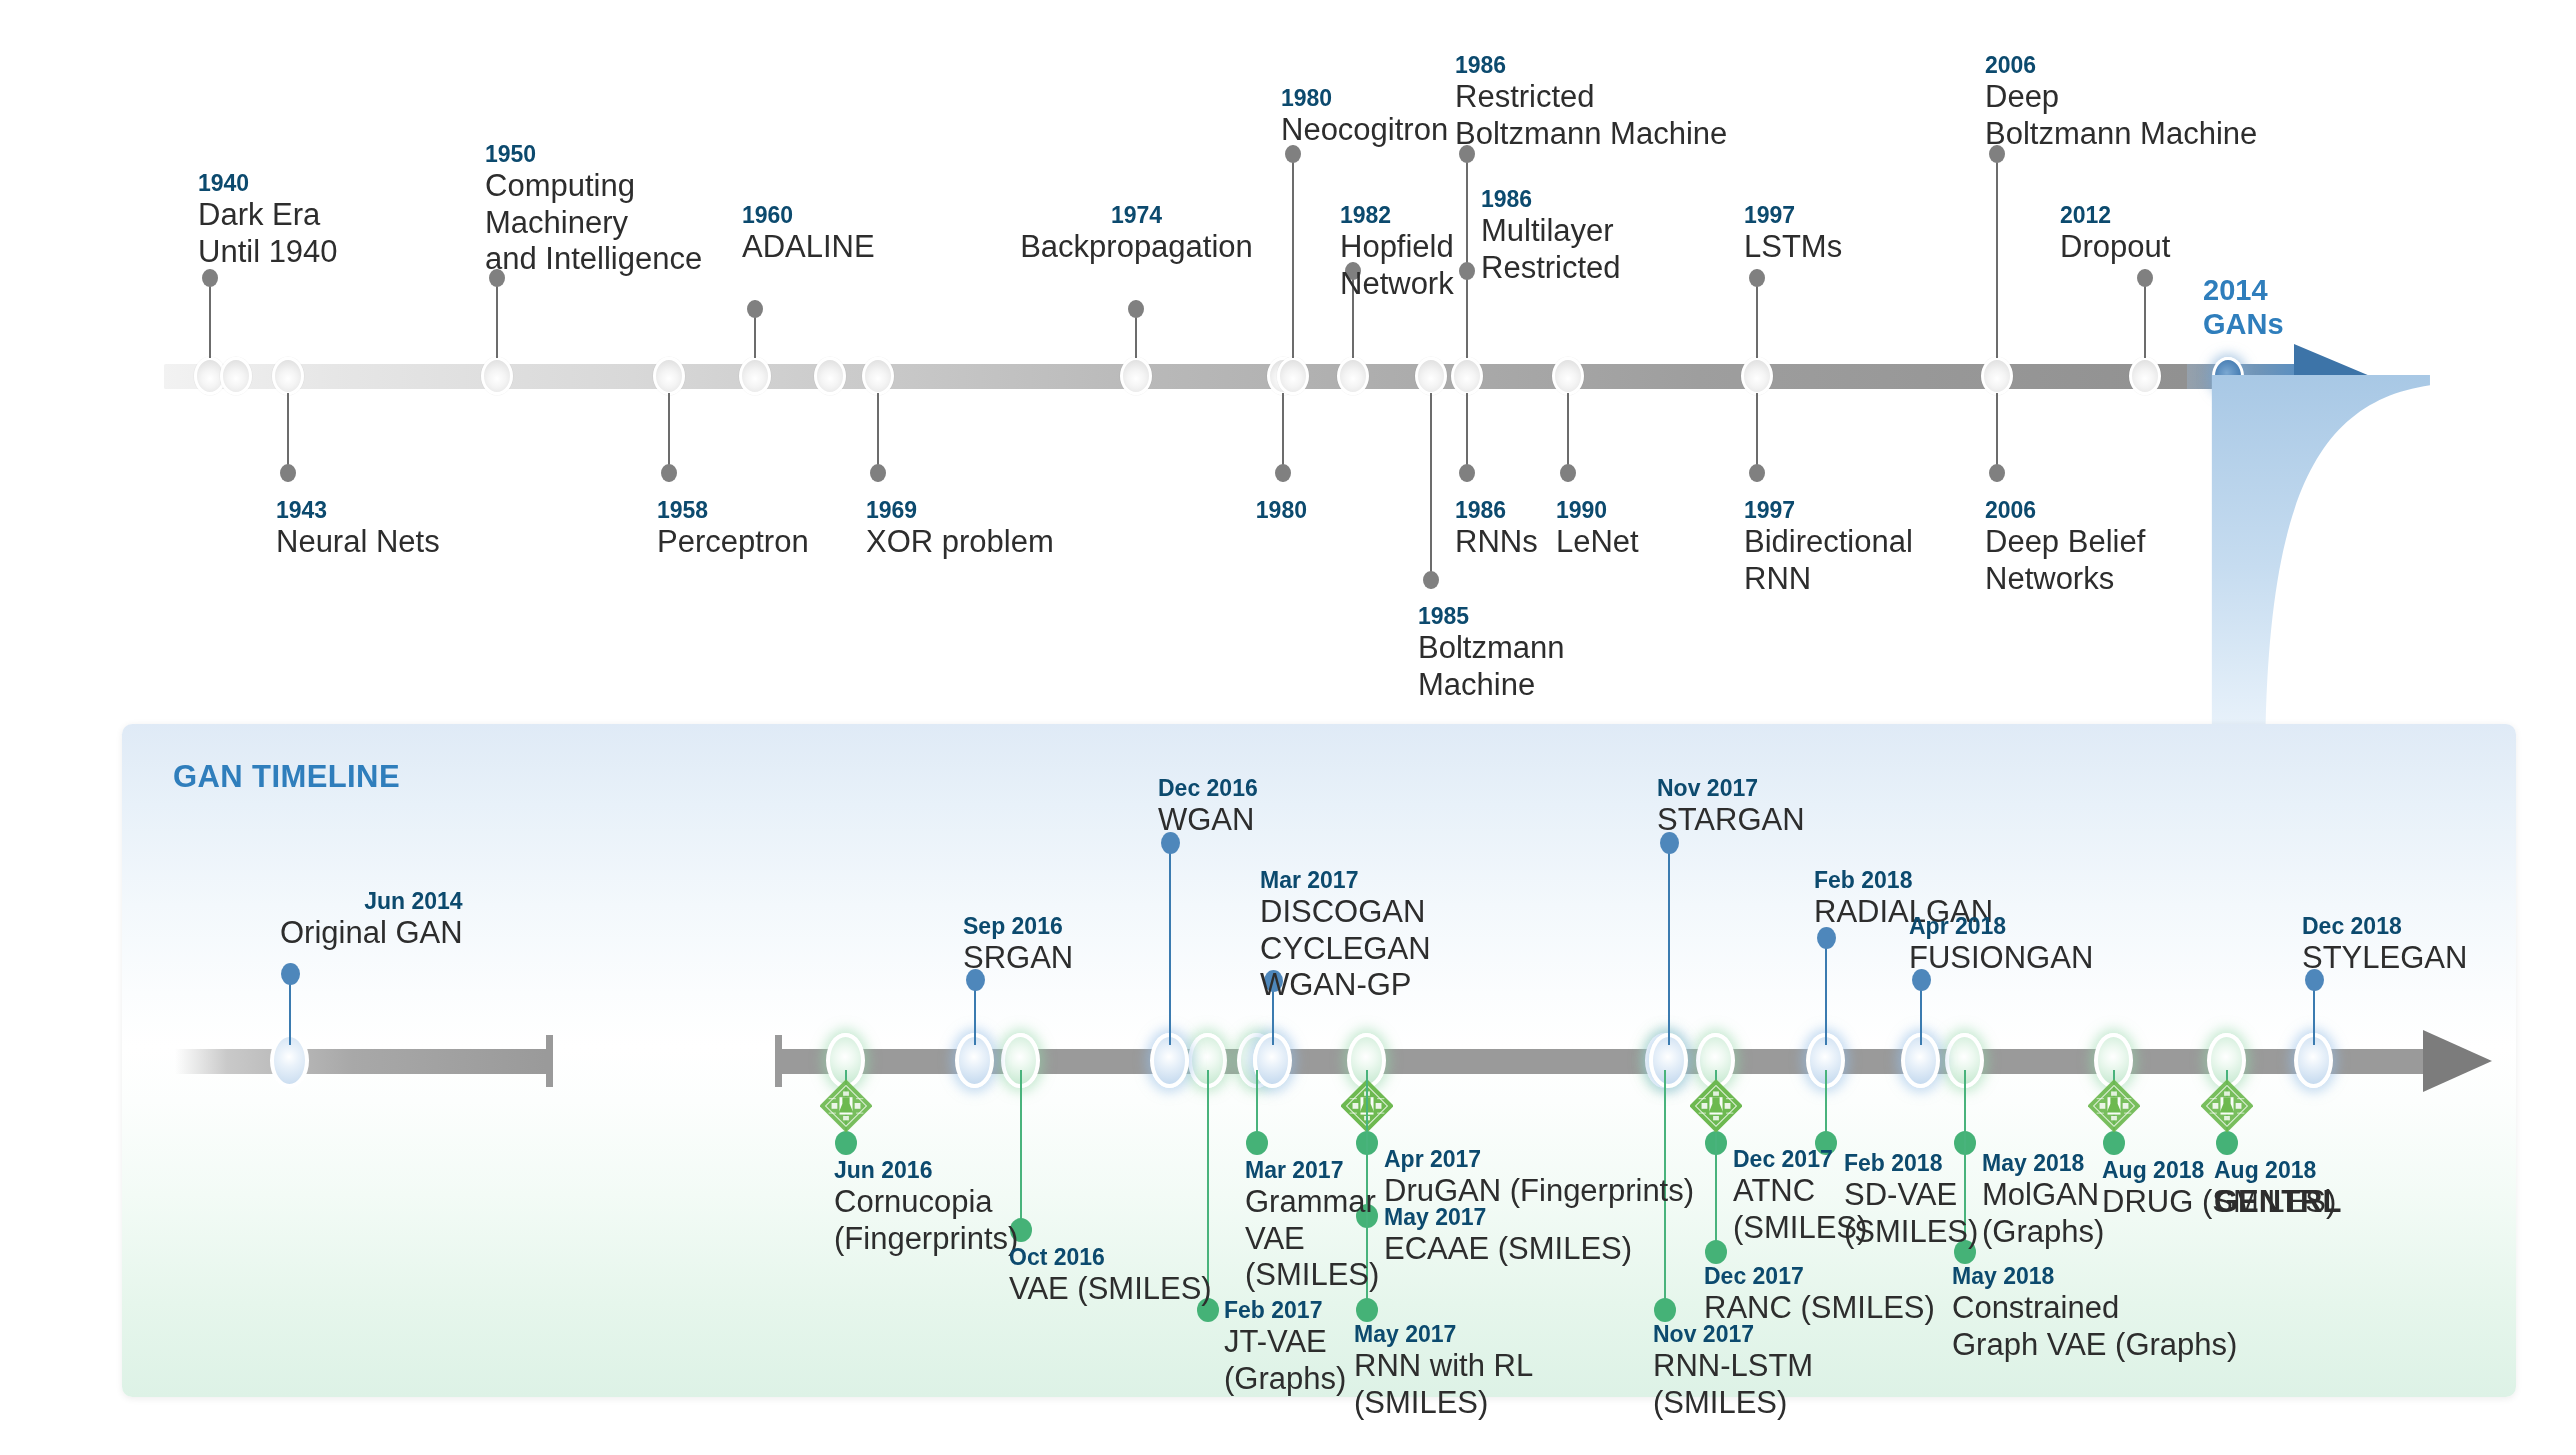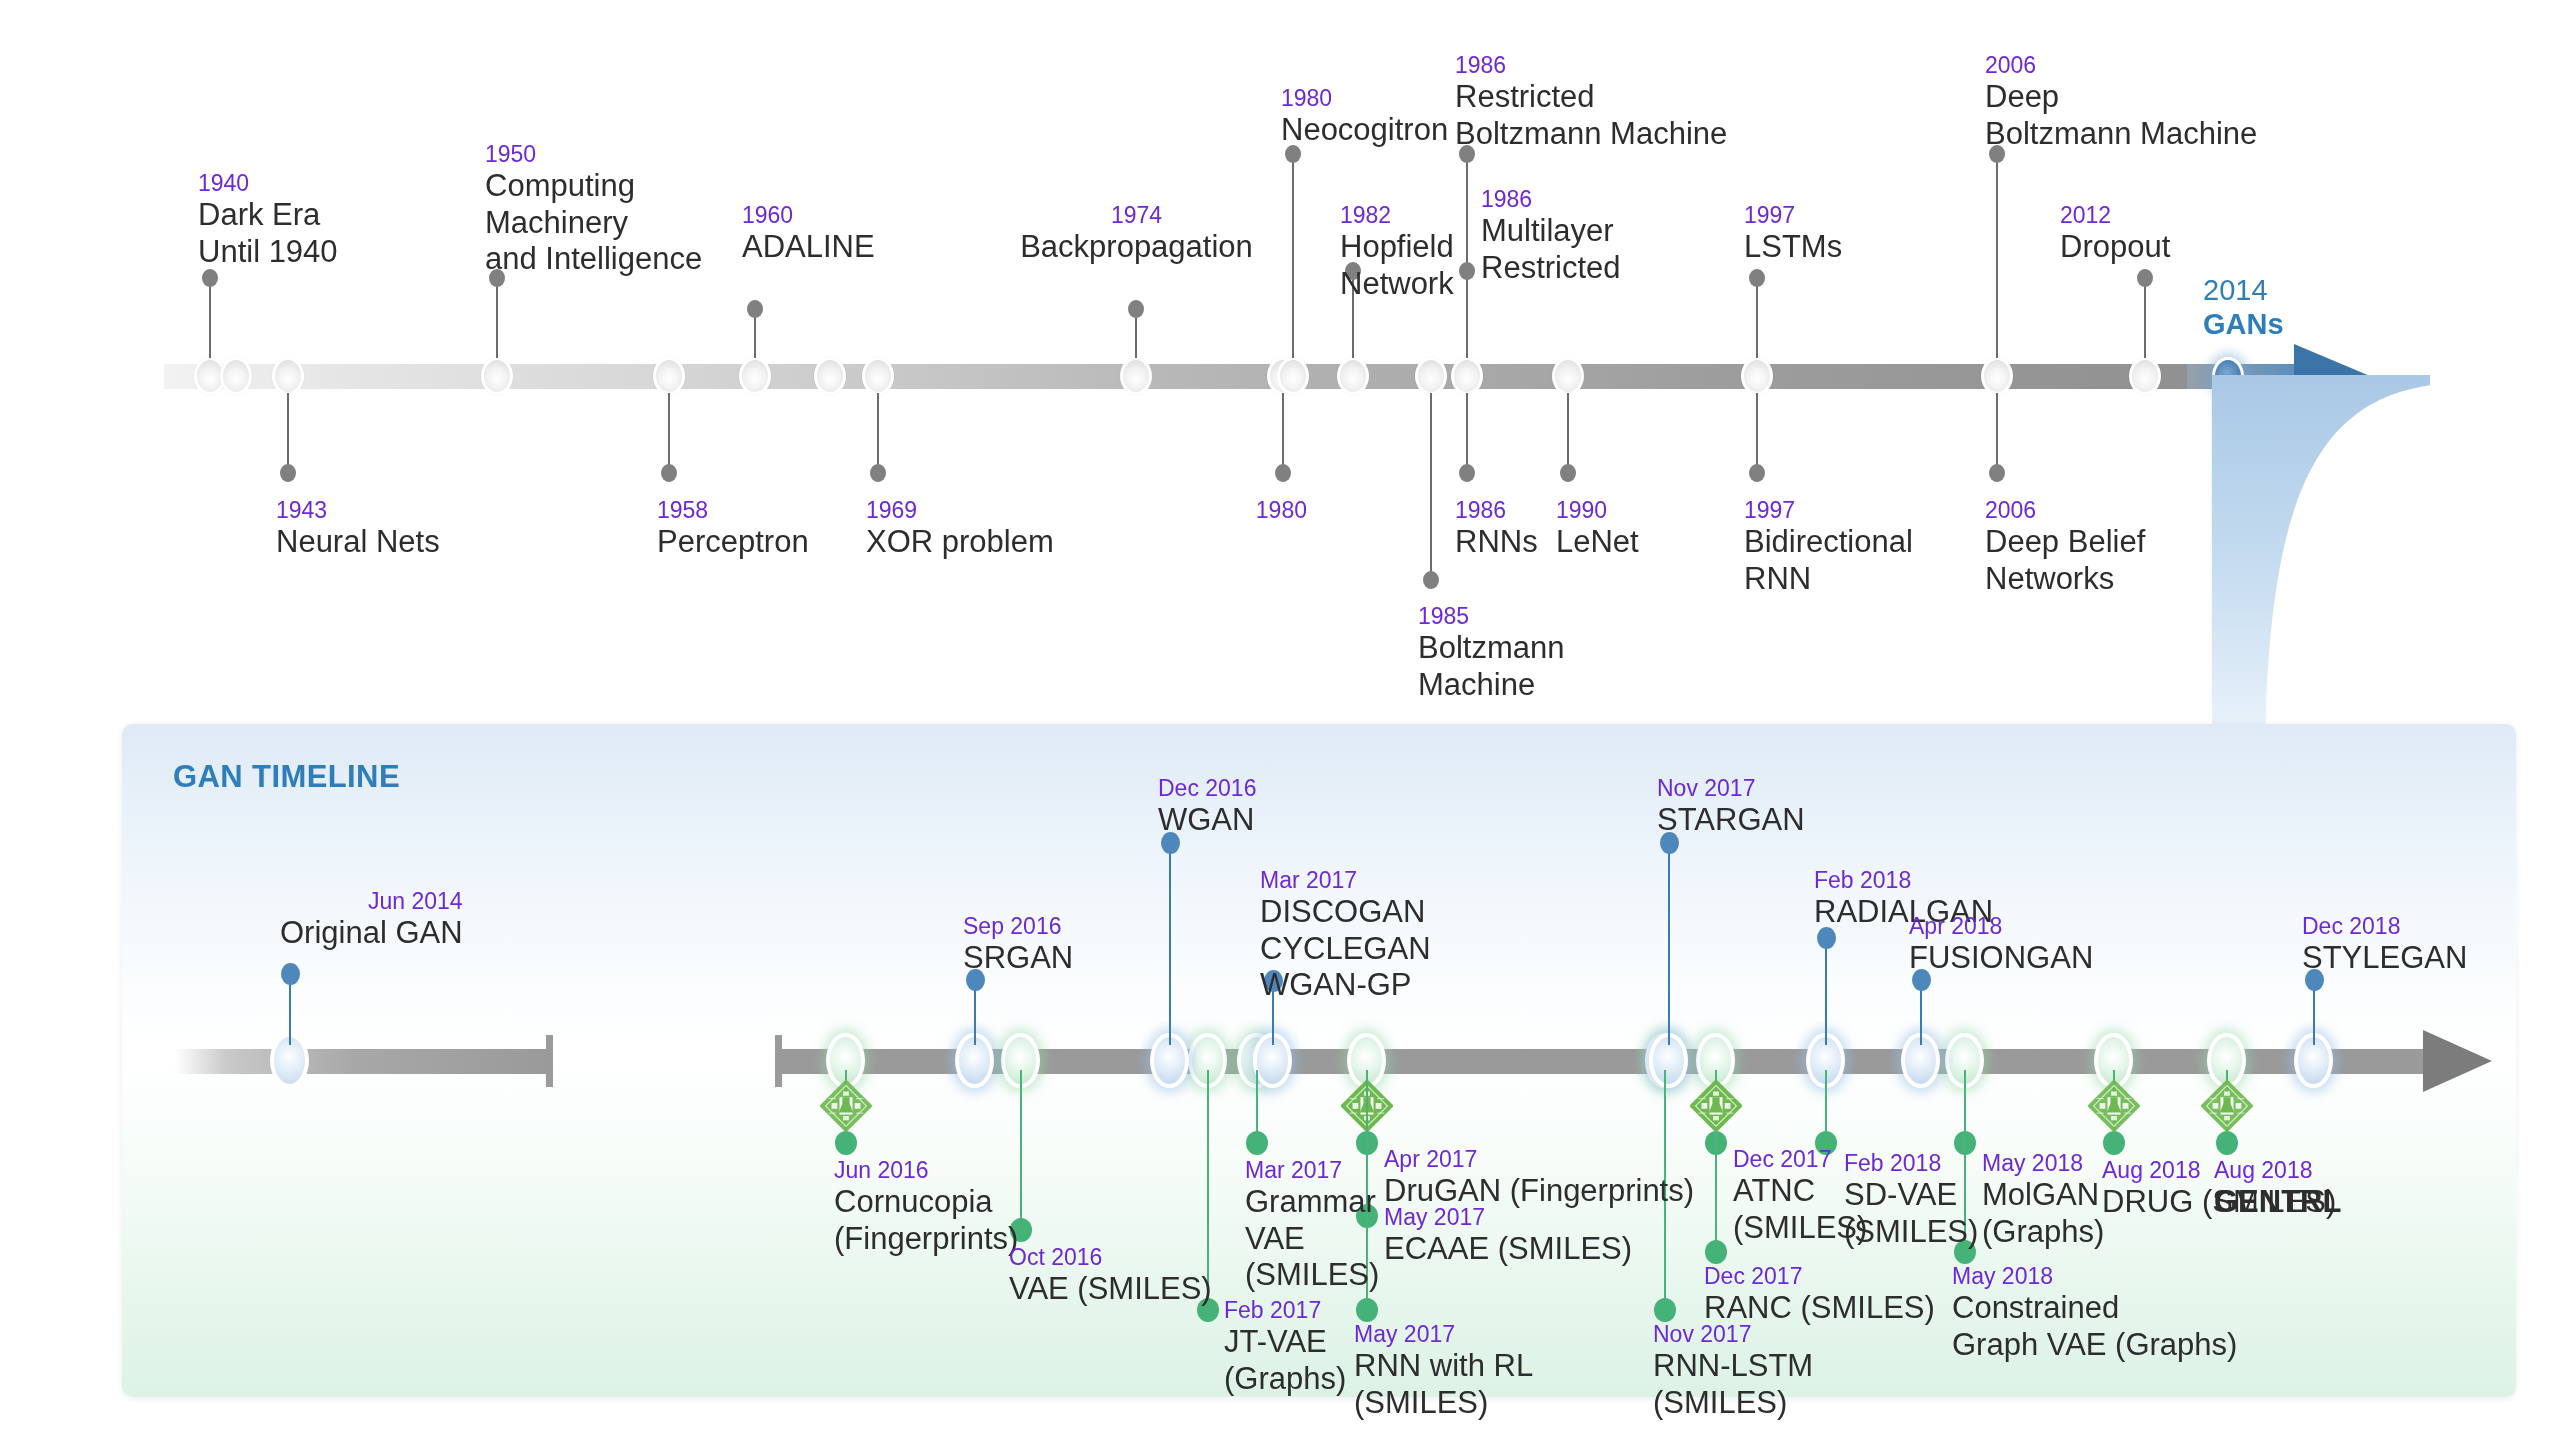--- a/index.html
+++ b/index.html
@@ -6,21 +6,21 @@
   html, body {
     width: 2576px; height: 1455px;
     background: #ffffff;
     font-family: "Liberation Sans", sans-serif;
     overflow: hidden;
   }
   #root { position: relative; width: 2576px; height: 1455px; }
 
   
   .lbl { position: absolute; line-height: 1.18; white-space: pre-line; }
-  .lbl .yr { display: block; color: #6d28d9; font-size: 23px; font-weight: 400; }
+  .lbl .yr { display: block; color: #0c4a6e; font-size: 23px; font-weight: 700; }
   .lbl .nm { display: block; color: #2d2d2d; font-size: 31px; font-weight: 400; }
   .lbl.al { text-align: left; }
   .lbl.ar { text-align: right; }
   .lbl.ac { text-align: center; }
 
   
   #top-axis {
     position: absolute; left: 164px; top: 364px; width: 2132px; height: 25px;
     background: linear-gradient(to right, #f2f2f2 0%, #e6e6e6 8%, #d8d8d8 22%, #b9b9b9 46%, #9e9e9e 72%, #8e8e8e 100%);
     border-radius: 1.5px;
@@ -212,21 +212,21 @@
         <div class="lbl al" style="top: 497px; left: 866px;"><span class="yr">1969</span><span class="nm">XOR problem</span></div>
         <div class="lbl ar" style="top: 497px; left: 1001px; width: 306px;"><span class="yr">1980</span></div>
         <div class="lbl al" style="top: 497px; left: 1455px;"><span class="yr">1986</span><span class="nm">RNNs</span></div>
         <div class="lbl al" style="top: 497px; left: 1556px;"><span class="yr">1990</span><span class="nm">LeNet</span></div>
         <div class="lbl al" style="top: 603px; left: 1418px;"><span class="yr">1985</span><span class="nm">Boltzmann
 Machine</span></div>
         <div class="lbl al" style="top: 497px; left: 1744px;"><span class="yr">1997</span><span class="nm">Bidirectional
 RNN</span></div>
         <div class="lbl al" style="top: 497px; left: 1985px;"><span class="yr">2006</span><span class="nm">Deep Belief
 Networks</span></div>
-        <div class="lbl al" style="left: 2203px; top: 273px;"><span class="yr" style="color: rgb(47, 126, 188); font-weight: normal; font-size: 29px;">2014</span><span class="nm" style="color: rgb(47, 126, 188); font-weight: bold; font-size: 29px;">GANs</span></div>
+        <div class="lbl al" style="left: 2203px; top: 273px;"><span class="yr" style="color: rgb(47, 126, 188); font-weight: bold; font-size: 29px;">2014</span><span class="nm" style="color: rgb(47, 126, 188); font-weight: bold; font-size: 29px;">GANs</span></div>
       </div>
   </div>
 
   <div id="connector">
     <svg width="240" height="349" viewBox="0 0 330 480">
       <defs>
         <linearGradient id="cgrad" x1="0" y1="0" x2="0" y2="1">
           <stop offset="0%" stop-color="#a8c8e5"></stop>
           <stop offset="55%" stop-color="#c6dcf0"></stop>
           <stop offset="100%" stop-color="#e7f1fa"></stop>

